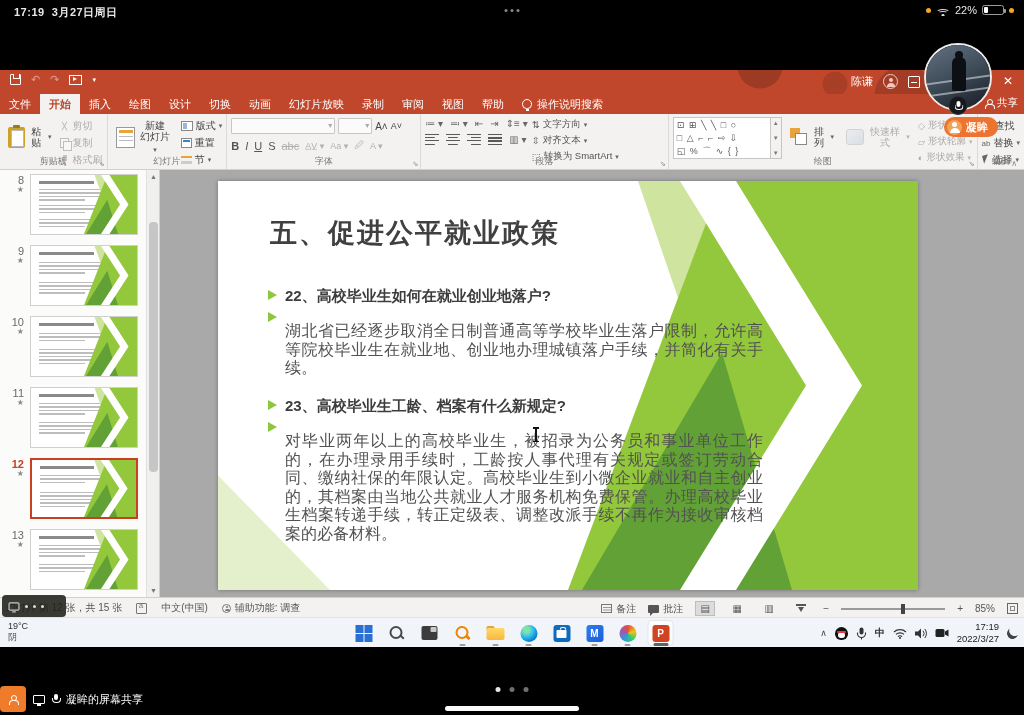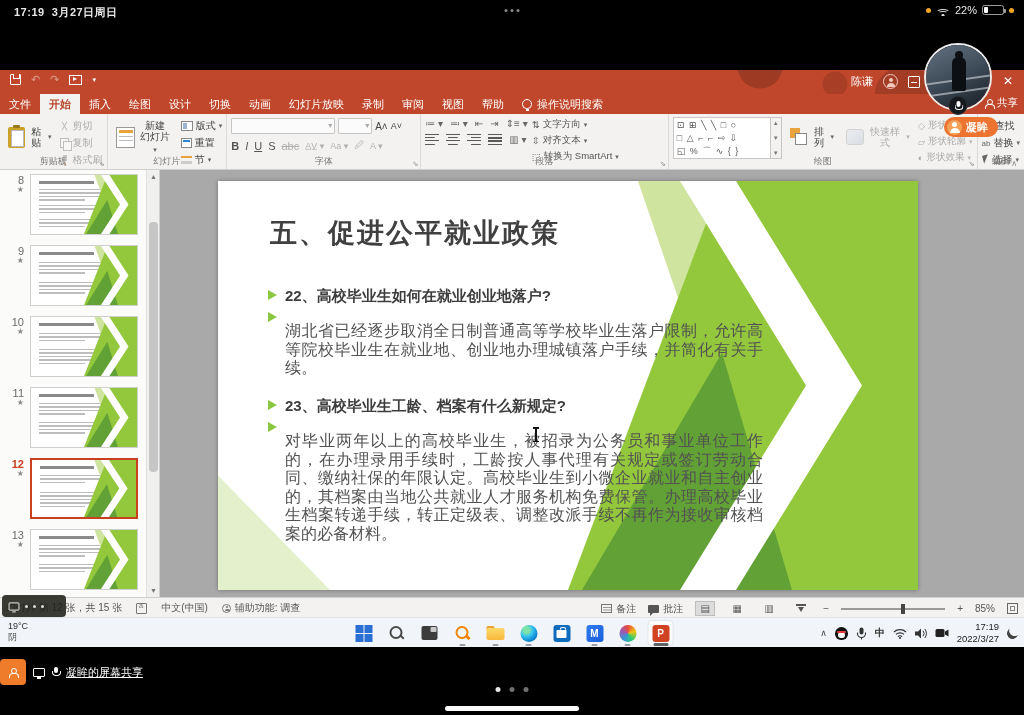--- a/index.html
+++ b/index.html
@@ -224,21 +224,21 @@
   .tray { position:absolute; right:6px; top:2px; height:26px; display:flex; align-items:center; gap:8px; font-size:10px; color:#333; }
   .tray svg { display:block; }
   .ic-qq { width:13px; height:13px; background:#111; border-radius:50% 50% 46% 46%; position:relative; }
   .ic-qq::before { content:""; position:absolute; left:3px; top:5px; width:7px; height:6px; background:#fff; border-radius:50% 50% 40% 40%; }
   .ic-qq::after { content:""; position:absolute; left:2px; top:4px; width:9px; height:2px; background:#e23c3c; border-radius:2px; }
   .tray-time { text-align:right; font-size:9.5px; line-height:1.25; color:#222; }
   .chev { font-size:9px; color:#444; }
   .moon { width:11px; height:11px; border-radius:50%; box-shadow:inset 3px -2px 0 0 #444; transform:rotate(-20deg); }
 
   
-  .share-banner { position:absolute; left:0; top:656px; height:32px; display:flex; align-items:center; gap:7px; color:#fff; font-size:11px;text-decoration:underline; }
+  .share-banner { position:absolute; left:0; top:683px; height:32px; display:flex; align-items:center; gap:7px; color:#fff; font-size:11px; }
   .sb-square { width:26px; height:26px; margin-left:0; background:#ee7c2b; border-radius:4px; display:flex; align-items:center; justify-content:center; }
   .sb-square .ic-person::before { border-color:#fff; } 
   .ic-screen { width:12px; height:9px; border:1.2px solid #fff; border-radius:1px; position:relative; }
   .ic-screen::after { content:""; position:absolute; left:3px; bottom:-3px; width:4px; height:1.5px; background:#fff; }
   .ic-mic-w { width:7px; height:10px; position:relative; }
   .ic-mic-w::before { content:""; position:absolute; left:1.5px; top:0; width:4px; height:6px; background:#fff; border-radius:2px; }
   .ic-mic-w::after { content:""; position:absolute; left:0; top:4px; width:7px; height:4px; border:1.1px solid #fff; border-top:none; border-radius:0 0 4px 4px; }
   .page-dots { position:absolute; left:50%; top:687px; transform:translateX(-50%); display:flex; gap:9px; }
   .page-dots i { width:5px; height:5px; border-radius:50%; background:#6f6f6f; }
   .page-dots i.on { background:#e6e6e6; }

